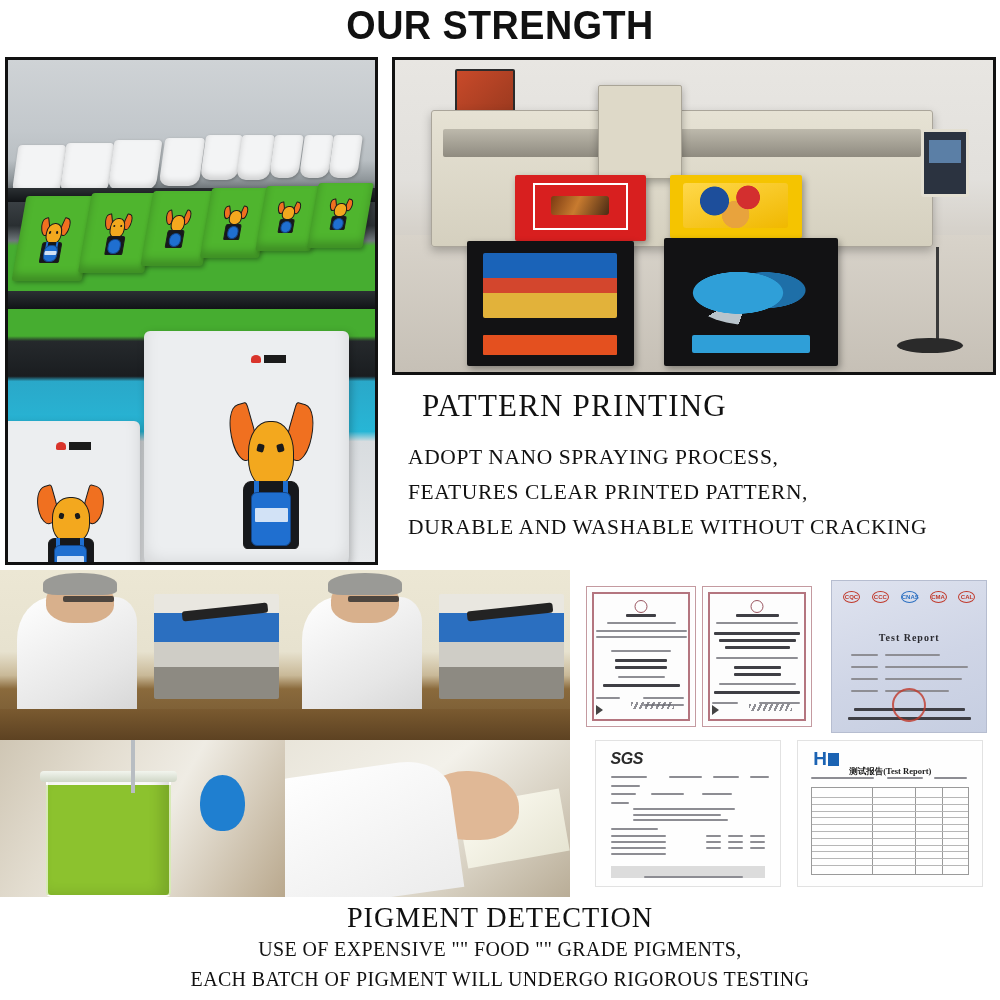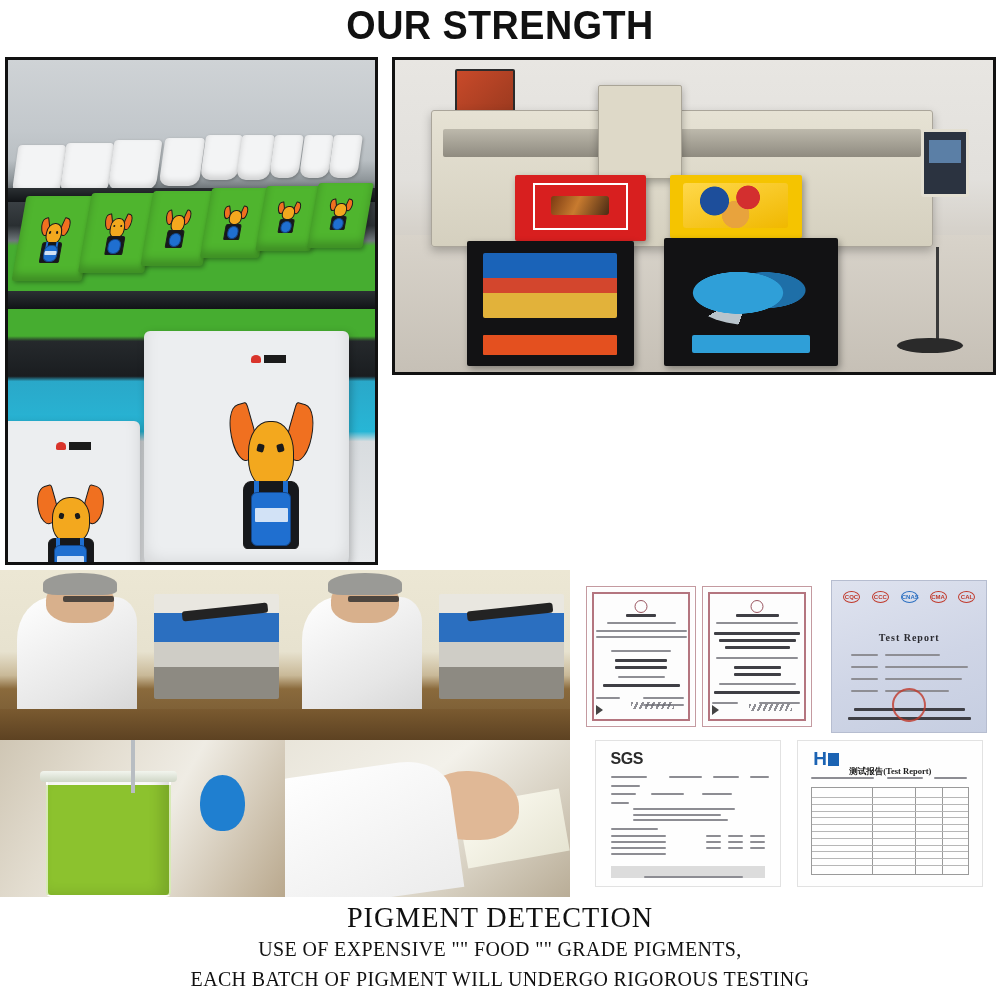--- a/index.html
+++ b/index.html
@@ -462,20 +462,26 @@
       <div class="art-junior"></div>
         <div class="junior-word"></div>
     </div>
     <div class="garment g-black g-shark" style="left:45%; top:57%; width:29%; height:41%;">
       <div class="shark-art"></div>
         <div class="shark-word"></div>
     </div>
   </div>
 
   <div id="pattern-text">
+    <div class="section-heading" id="pattern-heading">PATTERN PRINTING</div>
+    <div id="pattern-lines">
+      <div class="body-line">ADOPT NANO SPRAYING PROCESS,</div>
+      <div class="body-line">FEATURES CLEAR PRINTED PATTERN,</div>
+      <div class="body-line">DURABLE AND WASHABLE WITHOUT CRACKING</div>
+    </div>
   </div>
 
   <div class="panel" id="photo-grid">
     <div class="grid-cell" style="left:0; top:0; width:50%; height:52%;">
       <div class="lab-scene"></div>
       <div class="lab-machine"></div>
       <div class="lab-arm"></div>
       <div class="lab-coat"></div>
       <div class="lab-head"></div>
       <div class="lab-hair"></div>
@@ -562,21 +568,21 @@
       <div class="cert-line" style="left:34%; top:56%; width:54%;"></div>
       <div class="cert-line" style="left:12%; top:64%; width:18%;"></div>
       <div class="cert-line" style="left:34%; top:64%; width:50%;"></div>
       <div class="cert-line" style="left:12%; top:72%; width:18%;"></div>
       <div class="cert-line" style="left:34%; top:72%; width:42%;"></div>
       <div class="cert-line dark" style="left:14%; top:84%; width:72%; height:3px;"></div>
       <div class="cert-line dark" style="left:10%; top:90%; width:80%; height:3px;"></div>
       <div class="cert-stamp"></div>
     </div>
 
-    <div class="cert sgs-doc" style="left:4%; top:52%; width:44%; height:45%;">
+    <div class="cert sgs-doc" style="left:4%; top:52%; width:44%; height:45%;font-style:italic;">
       <div class="sgs-logo">SGS</div>
       <div class="doc-text-line" style="left:8%; top:24%; width:20%;"></div>
       <div class="doc-text-line" style="left:40%; top:24%; width:18%;"></div>
       <div class="doc-text-line" style="left:64%; top:24%; width:14%;"></div>
       <div class="doc-text-line" style="left:84%; top:24%; width:10%;"></div>
       <div class="doc-text-line" style="left:8%; top:30%; width:16%;"></div>
       <div class="doc-text-line" style="left:8%; top:36%; width:14%;"></div>
       <div class="doc-text-line" style="left:30%; top:36%; width:18%;"></div>
       <div class="doc-text-line" style="left:58%; top:36%; width:16%;"></div>
       <div class="doc-text-line" style="left:8%; top:42%; width:10%;"></div>

